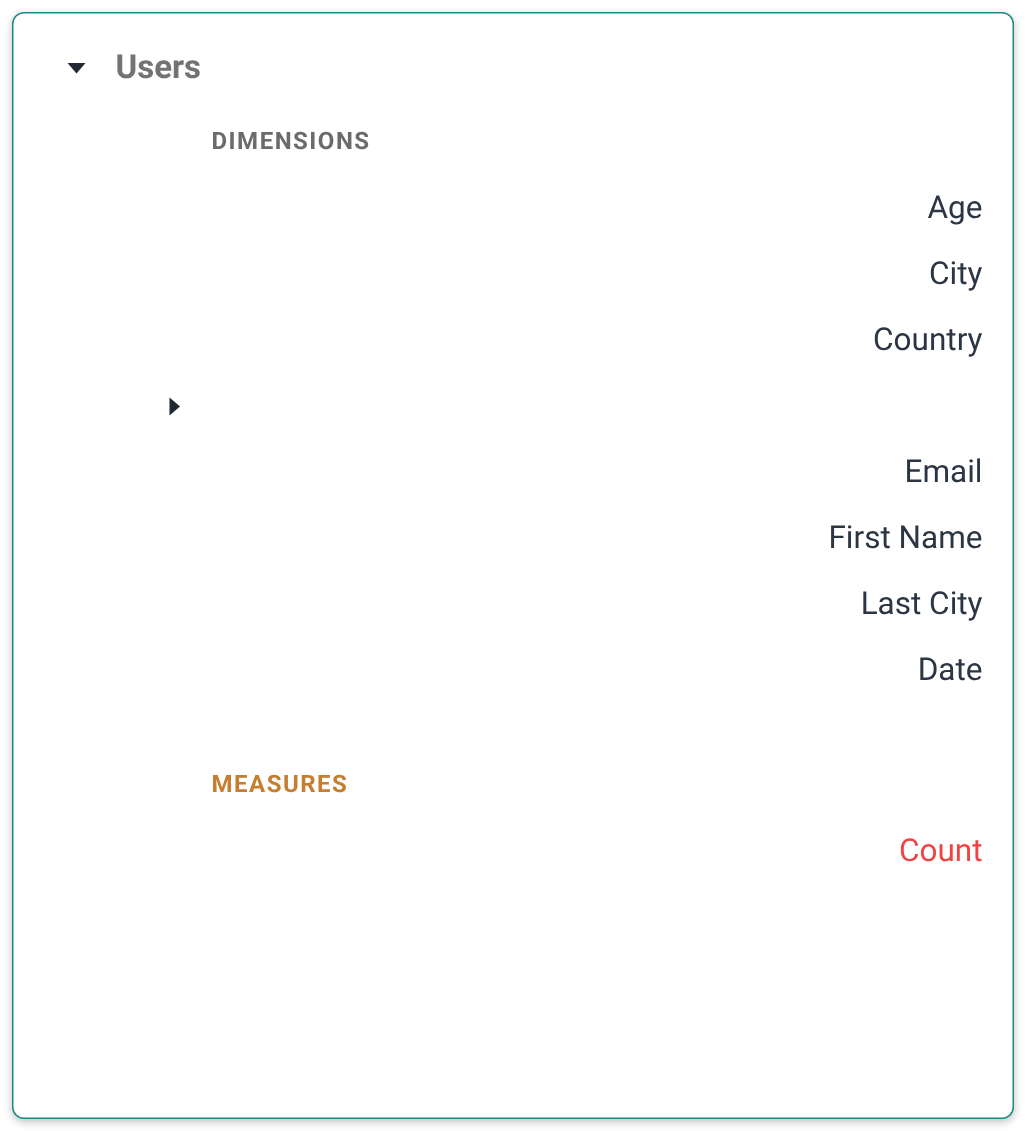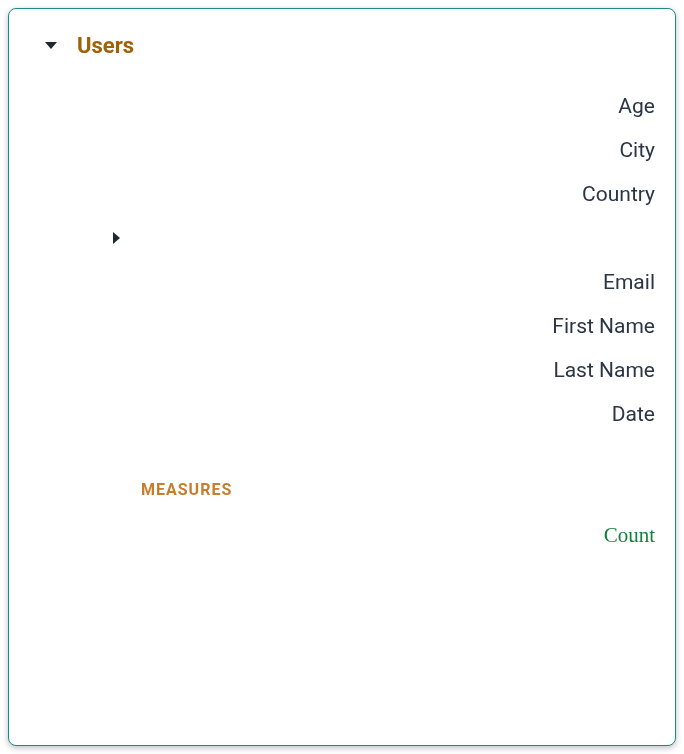--- a/index.html
+++ b/index.html
@@ -25,21 +25,21 @@
     .view-header {
       display: flex;
       align-items: center;
       gap: 20px;
       margin-left: 16px;
       margin-bottom: 26px;
     }
     .view-title {
       font-size: 22px;
       font-weight: 700;
-      color: #a16207;
+      color: #737373;
     }
     .tri-down {
       width: 0;
       height: 0;
       border-left: 6px solid transparent;
       border-right: 6px solid transparent;
       border-top: 7px solid #1f2833;
     }
     .tri-right {
       width: 0;
@@ -69,22 +69,21 @@
       height: 44px;
       position: relative;
       cursor: pointer;
       justify-content: flex-end;
     }
     .field-label {
       font-size: 21px;
       color: #2b3544;
     }
     .field-label.measure {
-      color: #15803d;
-      font-family: Liberation Serif, serif;
+      color: #ef4444;
     }
     .expand-slot {
       position: absolute;
       left: -32px;
       width: 14px;
       display: flex;
       align-items: center;
       justify-content: center;
     }
   </style>
@@ -92,20 +91,21 @@
 <body>
 
 <div class="panel">
 
   <div class="view-header">
     <span class="tri-down"></span>
     <span class="view-title">Users</span>
   </div>
 
   <div class="section">
+    <div class="section-header">DIMENSIONS</div>
     <div id="dimensions-list">
         <div class="field-row">
           <span class="field-label">Age</span>
         </div>
         <div class="field-row">
           <span class="field-label">City</span>
         </div>
         <div class="field-row">
           <span class="field-label">Country</span>
         </div>
@@ -114,21 +114,21 @@
             <span class="tri-right"></span>
           </span>
         </div>
         <div class="field-row">
           <span class="field-label">Email</span>
         </div>
         <div class="field-row">
           <span class="field-label">First Name</span>
         </div>
         <div class="field-row">
-          <span class="field-label">Last Name</span>
+          <span class="field-label">Last City</span>
         </div>
         <div class="field-row">
           <span class="field-label">Date</span>
         </div>
       </div>
 
     <div class="section-header measures">MEASURES</div>
     <div id="measures-list">
         <div class="field-row">
           <span class="field-label measure">Count</span>

